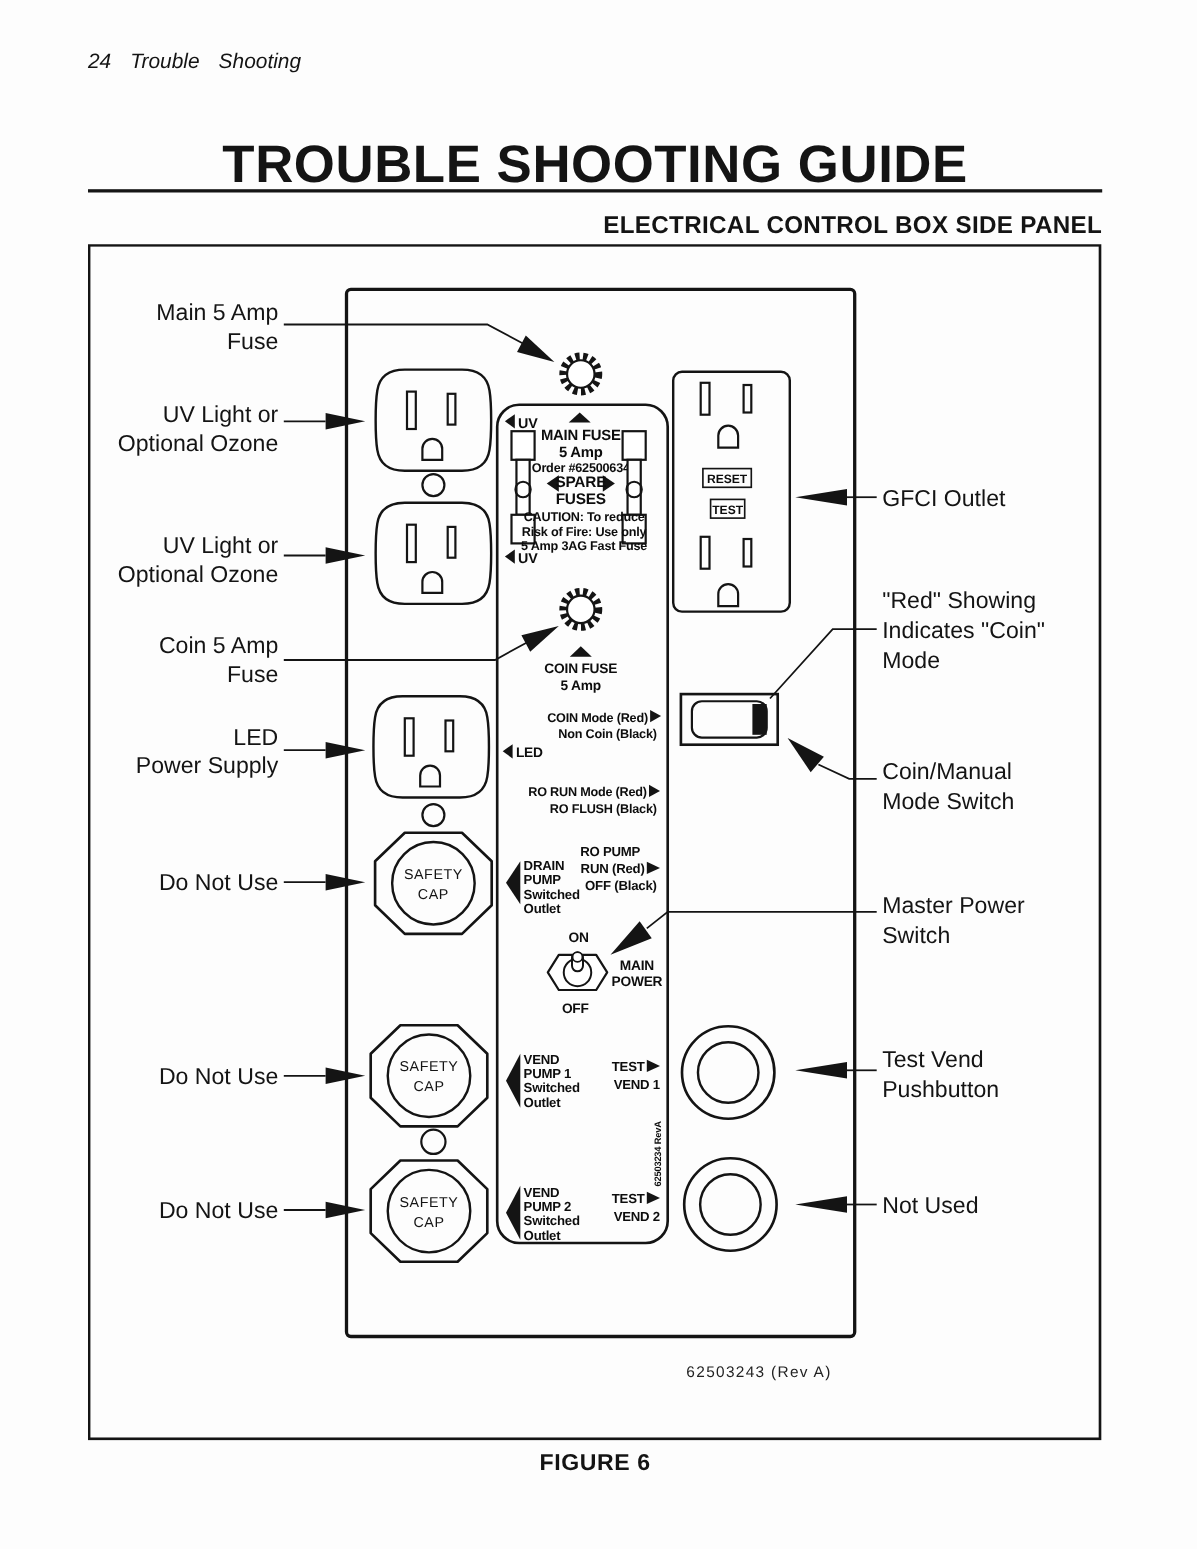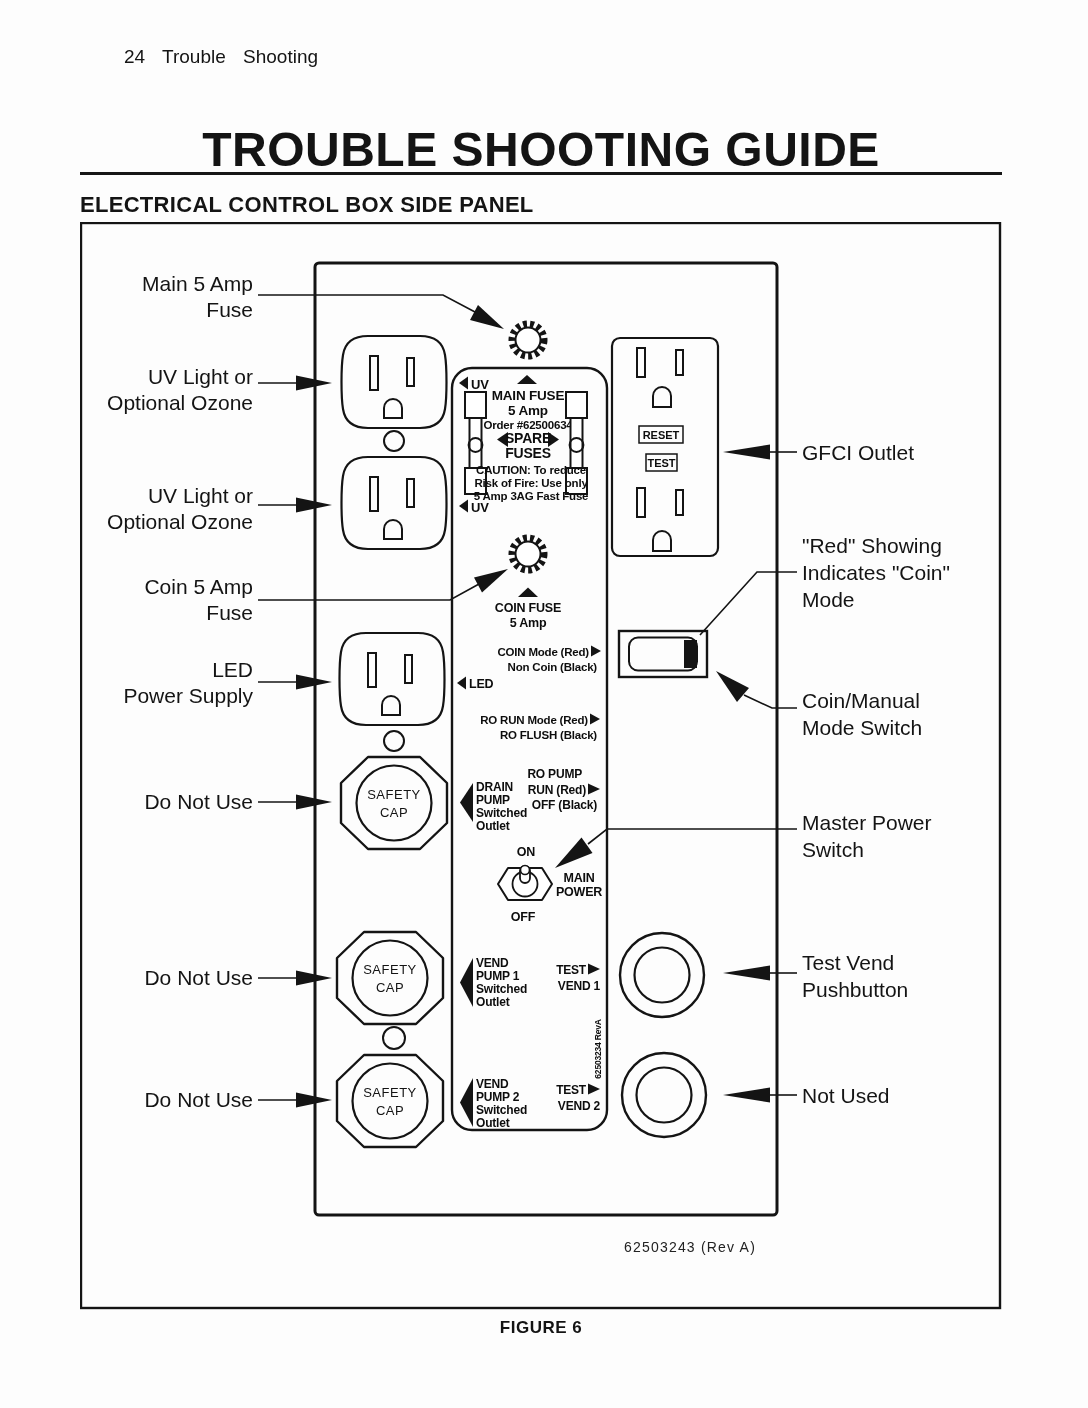--- a/index.html
+++ b/index.html
@@ -2,25 +2,25 @@
 <html><head>
 <meta charset="utf-8">
 <style>
   html,body{margin:0;padding:0;}
   body{
     width:1088px;height:1408px;position:relative;
     background:#fdfdfd;color:#141414;
     font-family:"Liberation Sans",sans-serif;
   }
   .abs{position:absolute;}
-  .page-header{left:80px;top:46px;font-size:19px;word-spacing:12px;white-space:pre;margin-left:44px;}
+  .page-header{left:80px;top:46px;font-size:19px;font-style:italic;word-spacing:12px;white-space:pre;}
   .title{left:80px;top:122px;width:922px;text-align:center;font-size:48px;font-weight:bold;letter-spacing:.5px;}
   .rule{left:80px;top:172px;width:922px;height:3px;background:#161616;}
-  .subtitle{left:80px;top:192px;width:922px;text-align:left;font-size:22px;font-weight:bold;letter-spacing:.3px;}
-  .figcap{left:80px;top:1318px;width:922px;text-align:center;font-size:17px;font-weight:bold;letter-spacing:.5px;}
+  .subtitle{left:80px;top:192px;width:922px;text-align:right;font-size:22px;font-weight:bold;letter-spacing:.3px;}
+  .figcap{left:80px;top:1318px;width:922px;text-align:center;font-size:21px;font-weight:bold;letter-spacing:.5px;}
   svg{position:absolute;left:80px;top:222px;}
   .t-cl{font-family:"Liberation Sans",sans-serif;fill:#141414;}
   .t-p{font-family:"Liberation Sans",sans-serif;font-weight:bold;fill:#0d0d0d;letter-spacing:-0.2px;}
   .t-cap{font-family:"Liberation Sans",sans-serif;fill:#141414;letter-spacing:.5px;}
   .t-gf{font-family:"Liberation Sans",sans-serif;font-weight:600;fill:#0d0d0d;}
   .t-pn{font-family:"Liberation Sans",sans-serif;fill:#222;}
   .ln{stroke:#141414;stroke-width:1.6;fill:none;}
   .sh{stroke:#141414;fill:#ffffff;}
   .shn{stroke:#141414;fill:none;}
   .ar{fill:#141414;stroke:none;}

